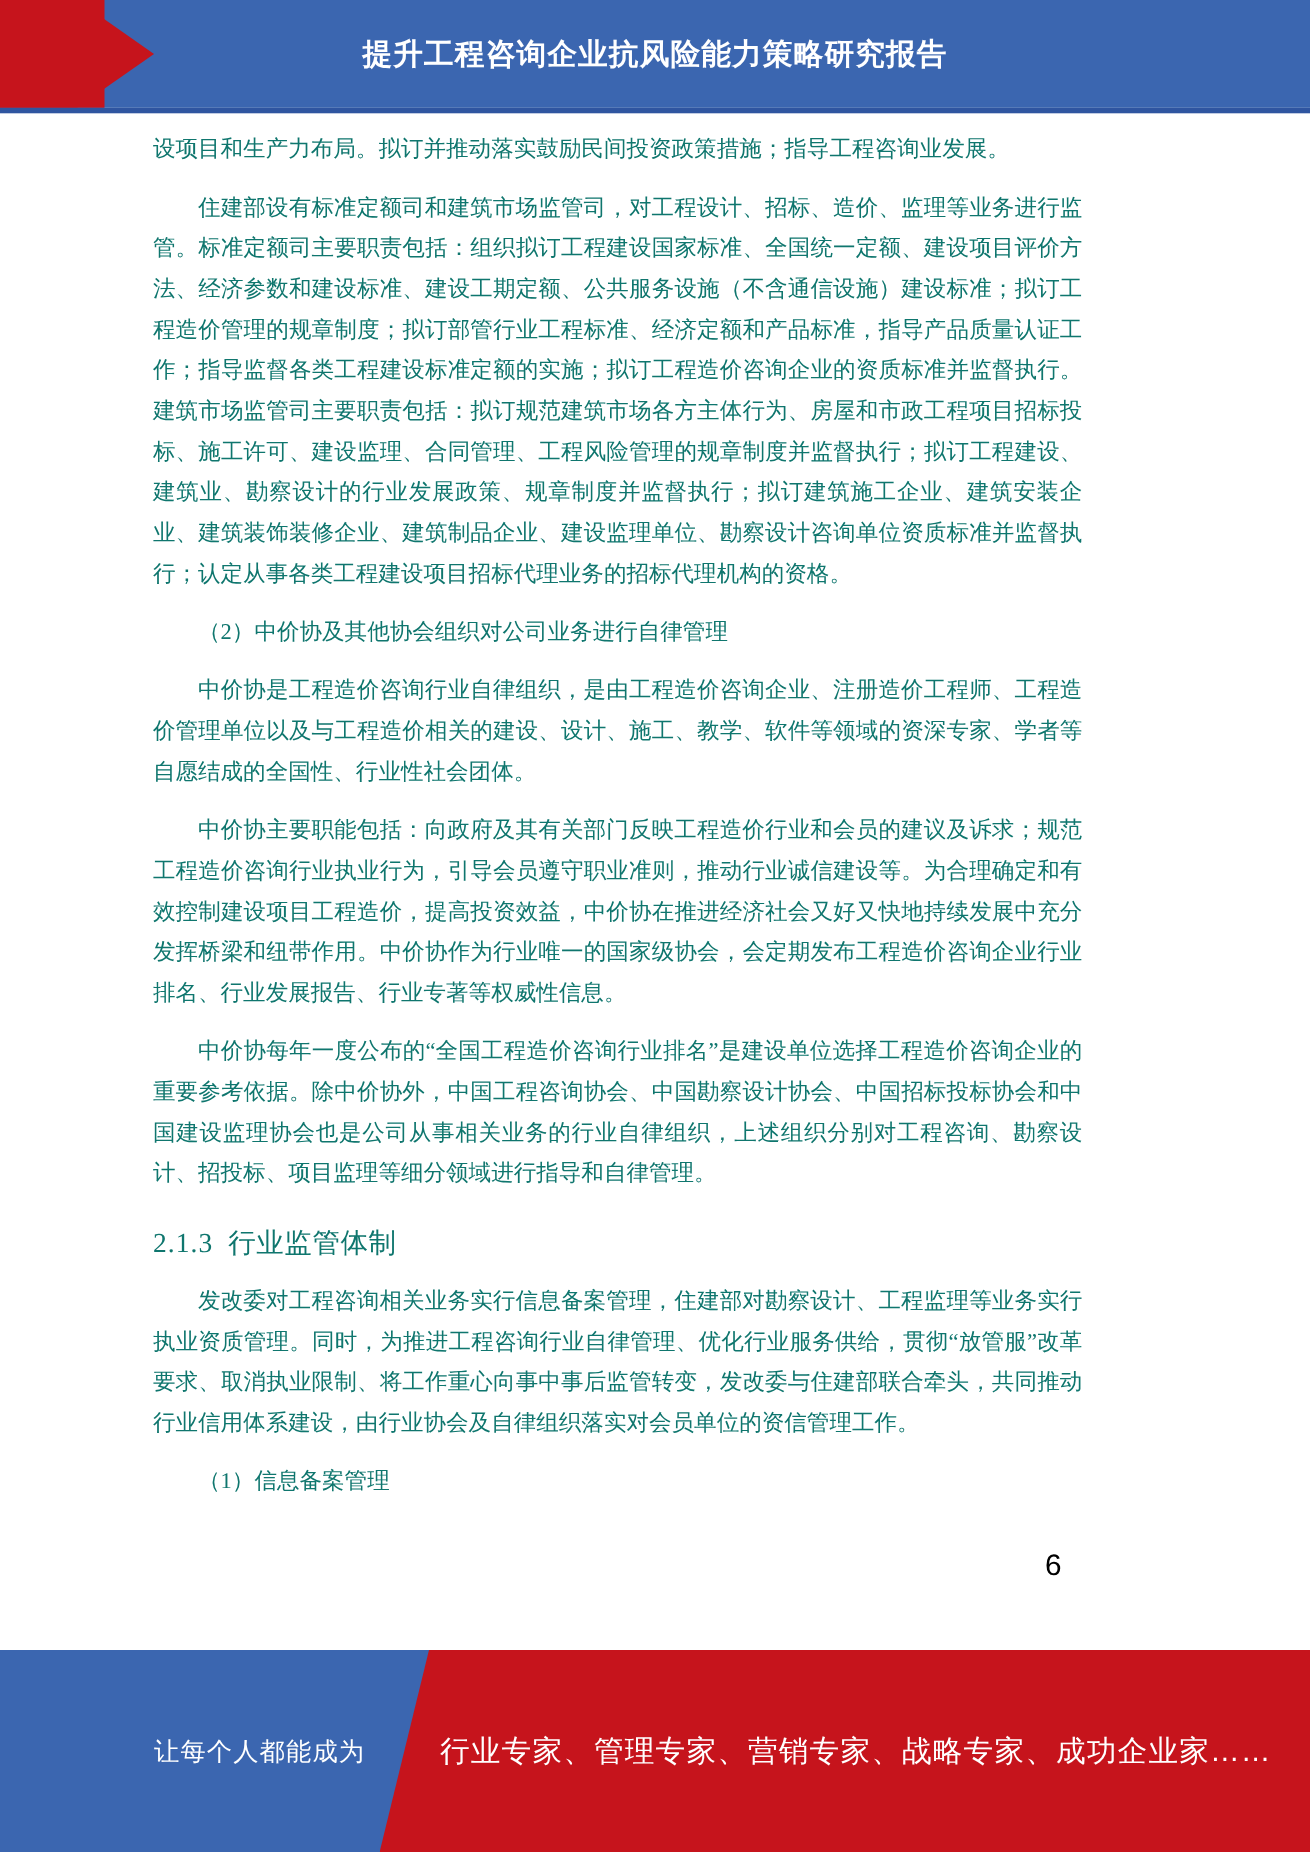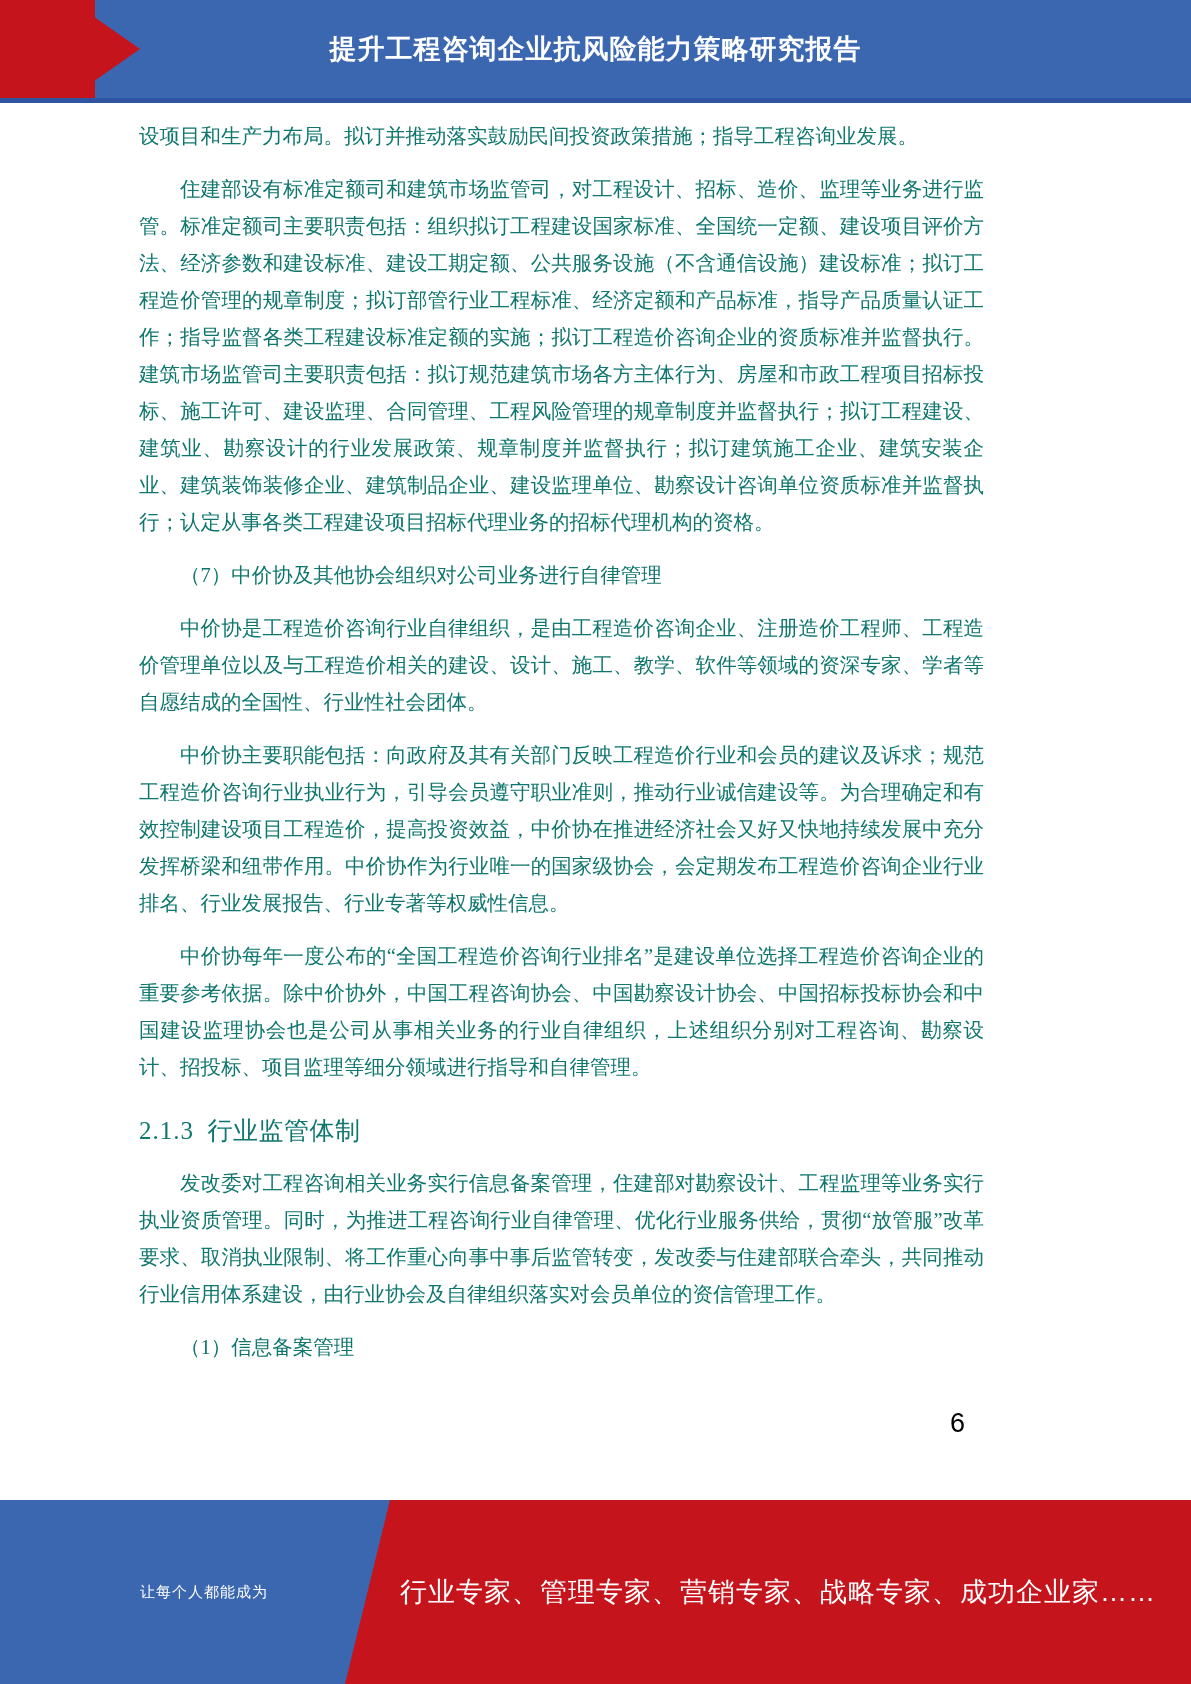--- a/index.html
+++ b/index.html
@@ -130,21 +130,21 @@
     clip-path: polygon(45px 0, 846px 0, 846px 184px, 0 184px);
   }
   .footer-left-text {
     position: absolute;
     left: 140px;
     top: 0;
     height: 184px;
     line-height: 184px;
     color: #ffffff;
     font-family: "Liberation Sans", "DejaVu Sans", sans-serif;
-    font-size: 15px;
+    font-size: 23px;
     letter-spacing: 1px;
   }
   .footer-right-text {
     position: absolute;
     left: 400px;
     top: 0;
     height: 192px;
     line-height: 184px;
     color: #ffffff;
     font-family: "Liberation Sans", "DejaVu Sans", sans-serif;
@@ -159,21 +159,21 @@
   <div class="header-blue"></div>
   <div class="header-red"></div>
   <div class="header-red-inner"></div>
   <div class="header-title">提升工程咨询企业抗风险能力策略研究报告</div>
   <div class="header-underline"></div>
 </div>
 
 <div class="content">
   <p class="para">设项目和生产力布局。拟订并推动落实鼓励民间投资政策措施；指导工程咨询业发展。</p>
   <p class="para indent">住建部设有标准定额司和建筑市场监管司，对工程设计、招标、造价、监理等业务进行监管。标准定额司主要职责包括：组织拟订工程建设国家标准、全国统一定额、建设项目评价方法、经济参数和建设标准、建设工期定额、公共服务设施（不含通信设施）建设标准；拟订工程造价管理的规章制度；拟订部管行业工程标准、经济定额和产品标准，指导产品质量认证工作；指导监督各类工程建设标准定额的实施；拟订工程造价咨询企业的资质标准并监督执行。建筑市场监管司主要职责包括：拟订规范建筑市场各方主体行为、房屋和市政工程项目招标投标、施工许可、建设监理、合同管理、工程风险管理的规章制度并监督执行；拟订工程建设、建筑业、勘察设计的行业发展政策、规章制度并监督执行；拟订建筑施工企业、建筑安装企业、建筑装饰装修企业、建筑制品企业、建设监理单位、勘察设计咨询单位资质标准并监督执行；认定从事各类工程建设项目招标代理业务的招标代理机构的资格。</p>
-  <p class="para indent">（7）中价协及其他协会组织对公司业务进行自律管理</p>
+  <p class="para indent">（2）中价协及其他协会组织对公司业务进行自律管理</p>
   <p class="para indent">中价协是工程造价咨询行业自律组织，是由工程造价咨询企业、注册造价工程师、工程造价管理单位以及与工程造价相关的建设、设计、施工、教学、软件等领域的资深专家、学者等自愿结成的全国性、行业性社会团体。</p>
   <p class="para indent">中价协主要职能包括：向政府及其有关部门反映工程造价行业和会员的建议及诉求；规范工程造价咨询行业执业行为，引导会员遵守职业准则，推动行业诚信建设等。为合理确定和有效控制建设项目工程造价，提高投资效益，中价协在推进经济社会又好又快地持续发展中充分发挥桥梁和纽带作用。中价协作为行业唯一的国家级协会，会定期发布工程造价咨询企业行业排名、行业发展报告、行业专著等权威性信息。</p>
   <p class="para indent">中价协每年一度公布的“全国工程造价咨询行业排名”是建设单位选择工程造价咨询企业的重要参考依据。除中价协外，中国工程咨询协会、中国勘察设计协会、中国招标投标协会和中国建设监理协会也是公司从事相关业务的行业自律组织，上述组织分别对工程咨询、勘察设计、招投标、项目监理等细分领域进行指导和自律管理。</p>
 
   <h2 class="heading">
     <span class="num">2.1.3</span>
     &nbsp;<span>行业监管体制</span>
   </h2>
 
   <p class="para indent">发改委对工程咨询相关业务实行信息备案管理，住建部对勘察设计、工程监理等业务实行执业资质管理。同时，为推进工程咨询行业自律管理、优化行业服务供给，贯彻“放管服”改革要求、取消执业限制、将工作重心向事中事后监管转变，发改委与住建部联合牵头，共同推动行业信用体系建设，由行业协会及自律组织落实对会员单位的资信管理工作。</p>

